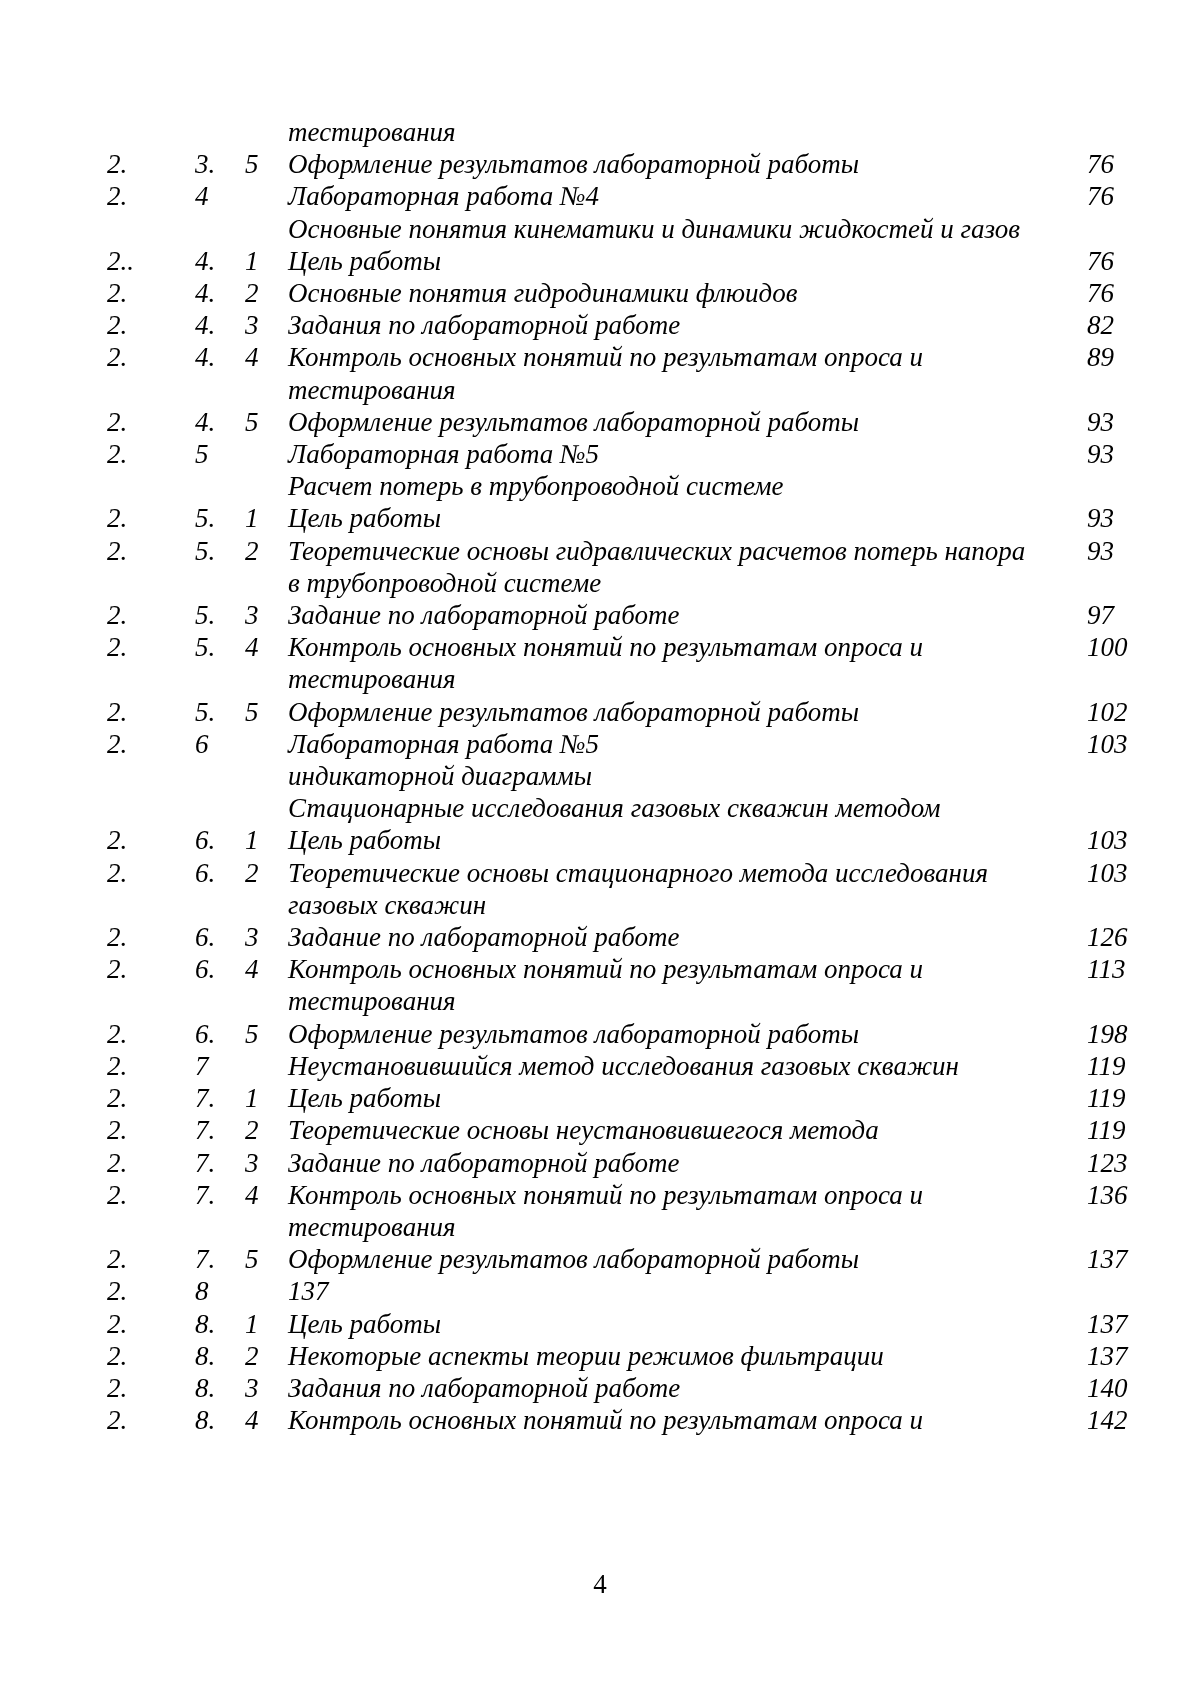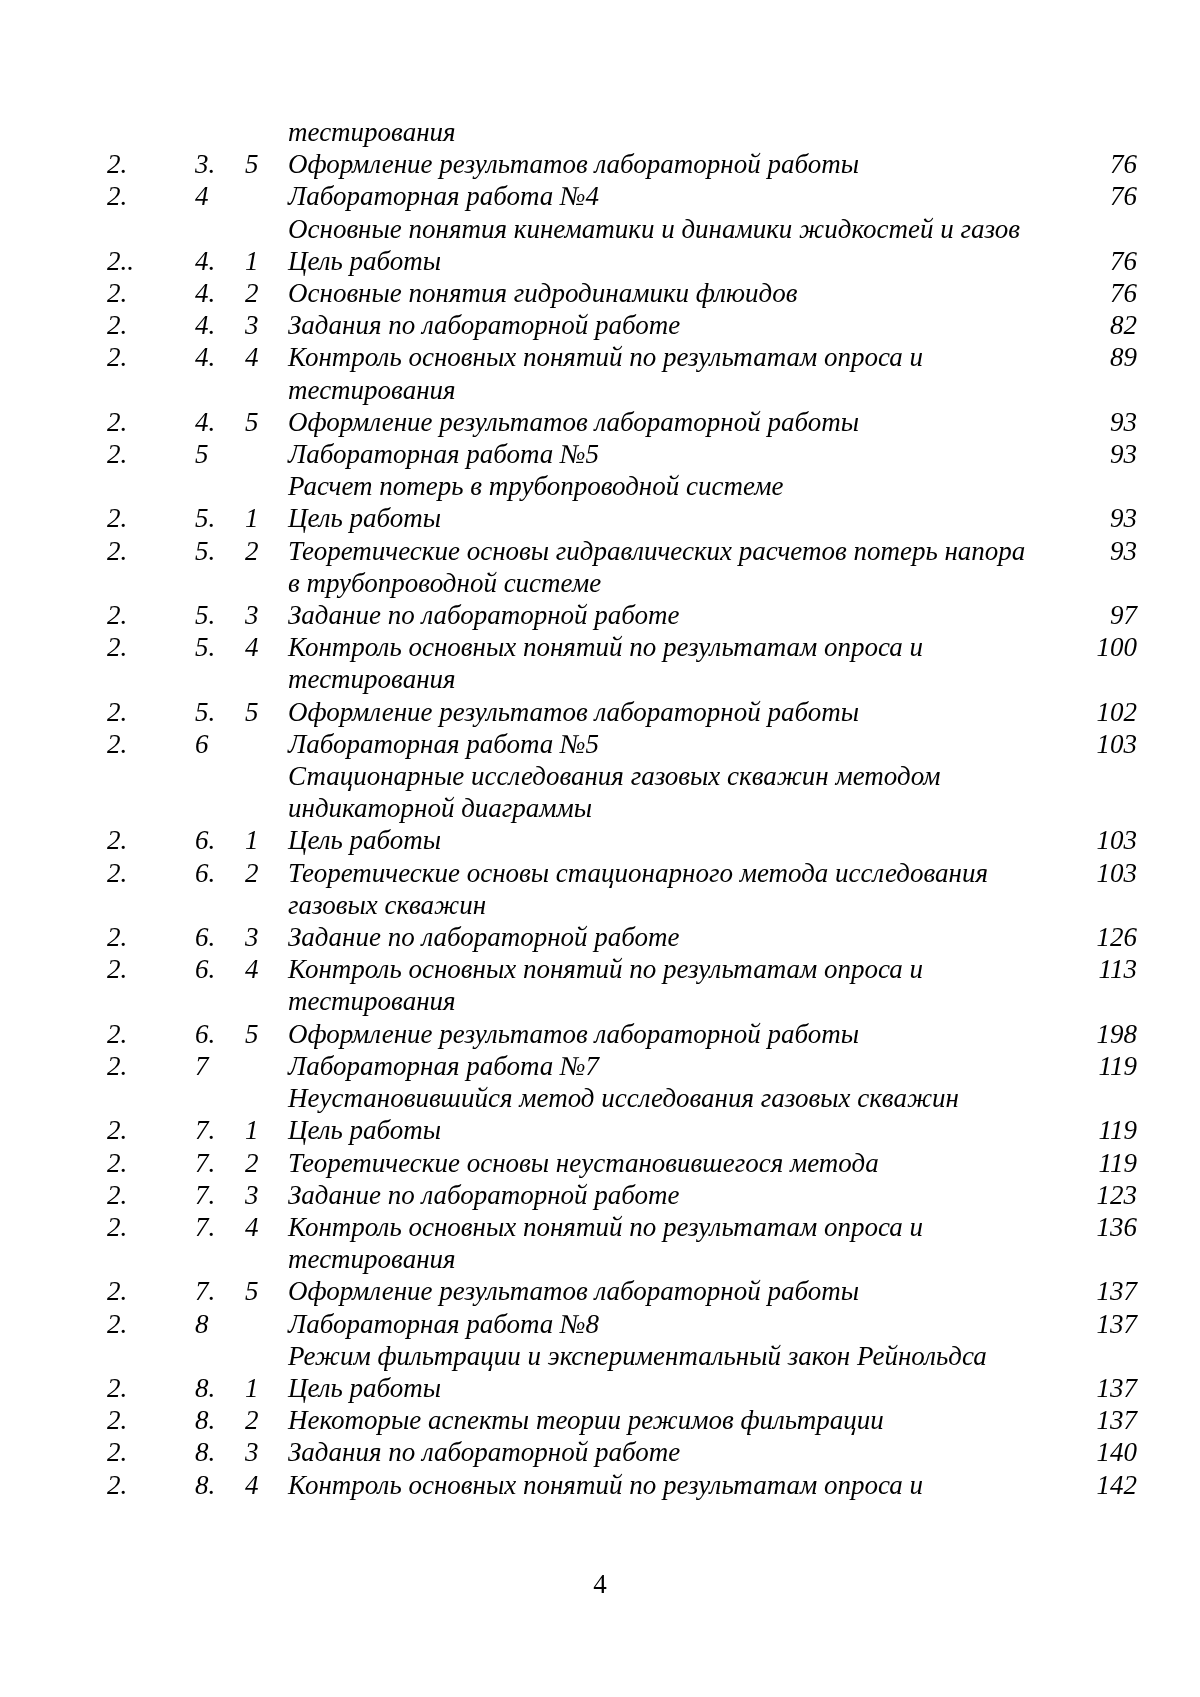--- a/index.html
+++ b/index.html
@@ -34,21 +34,21 @@
   .toc-row .title {
     width: 799px;
     flex: 0 0 799px;
     white-space: nowrap;
   }
   .toc-row .title .title-line {
     white-space: nowrap;
   }
   .toc-row .page {
     flex: 1 1 auto;
-    text-align: right;
+    text-align: left;
   }
   .footer {
     position: absolute;
     top: 1568px;
     left: 0;
     width: 1200px;
     text-align: center;
     font-size: 27px;
     line-height: 32.2px;
   }
@@ -201,22 +201,22 @@
       </span>
     <span class="page">102</span>
   </div>
 
   <div class="toc-row">
     <span class="c1">2.</span>
     <span class="c2">6</span>
     <span class="c3"></span>
     <span class="title">
         <div class="title-line">Лабораторная работа №5</div>
+        <div class="title-line">индикаторной диаграммы</div>
         <div class="title-line">Стационарные исследования газовых скважин методом</div>
-        <div class="title-line">индикаторной диаграммы</div>
       </span>
     <span class="page">103</span>
   </div>
 
   <div class="toc-row">
     <span class="c1">2.</span>
     <span class="c2">6.</span>
     <span class="c3">1</span>
     <span class="title">
         <div class="title-line">Цель работы</div>
@@ -264,21 +264,20 @@
         <div class="title-line">Оформление результатов лабораторной работы</div>
       </span>
     <span class="page">198</span>
   </div>
 
   <div class="toc-row">
     <span class="c1">2.</span>
     <span class="c2">7</span>
     <span class="c3"></span>
     <span class="title">
-        <div class="title-line">Лабораторная работа №7</div>
         <div class="title-line">Неустановившийся метод исследования газовых скважин</div>
       </span>
     <span class="page">119</span>
   </div>
 
   <div class="toc-row">
     <span class="c1">2.</span>
     <span class="c2">7.</span>
     <span class="c3">1</span>
     <span class="title">
@@ -325,24 +324,20 @@
     <span class="title">
         <div class="title-line">Оформление результатов лабораторной работы</div>
       </span>
     <span class="page">137</span>
   </div>
 
   <div class="toc-row">
     <span class="c1">2.</span>
     <span class="c2">8</span>
     <span class="c3"></span>
-    <span class="title">
-        <div class="title-line">Лабораторная работа №8</div>
-        <div class="title-line">Режим фильтрации и экспериментальный закон Рейнольдса</div>
-      </span>
     <span class="page">137</span>
   </div>
 
   <div class="toc-row">
     <span class="c1">2.</span>
     <span class="c2">8.</span>
     <span class="c3">1</span>
     <span class="title">
         <div class="title-line">Цель работы</div>
       </span>

